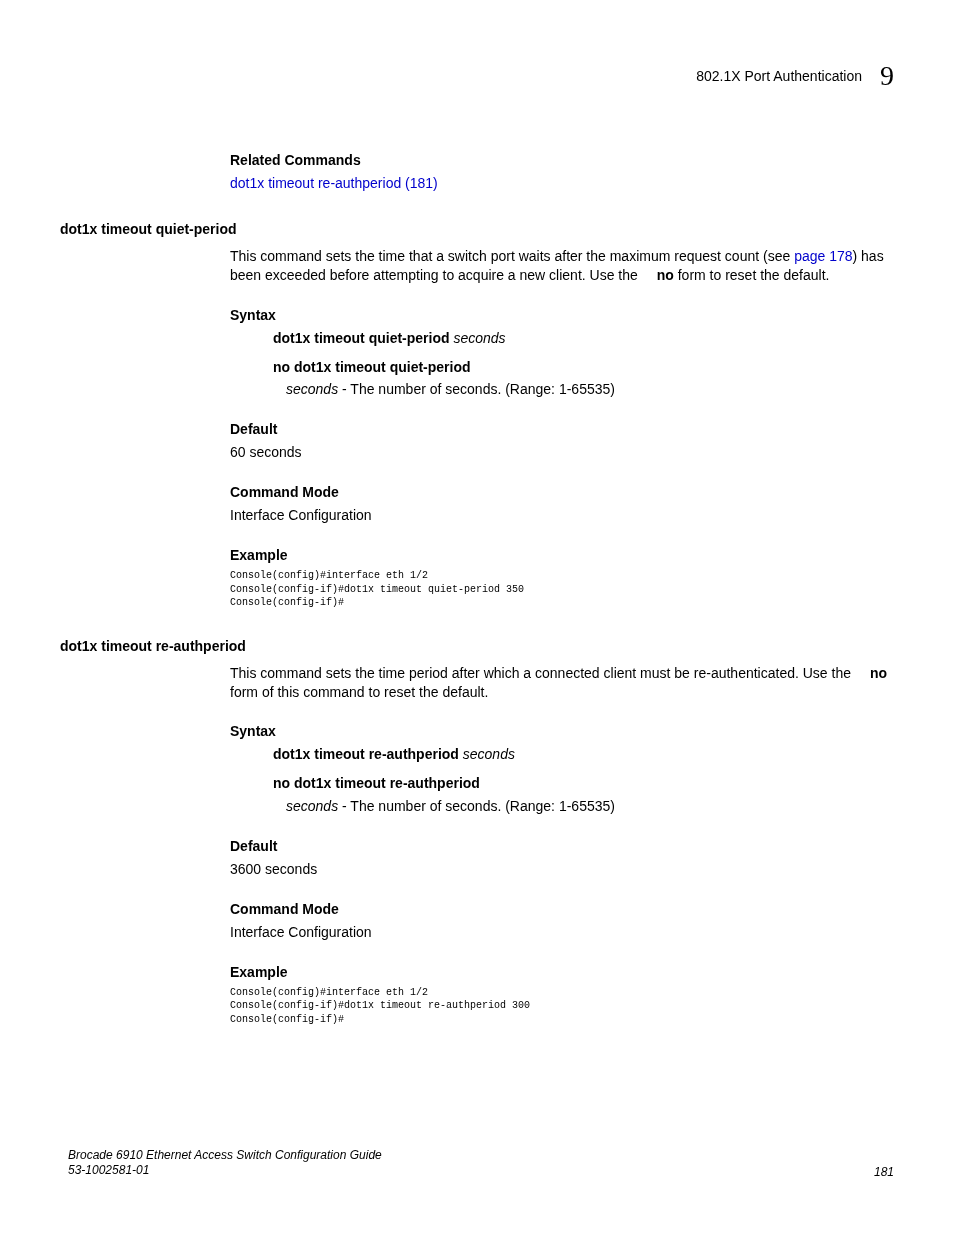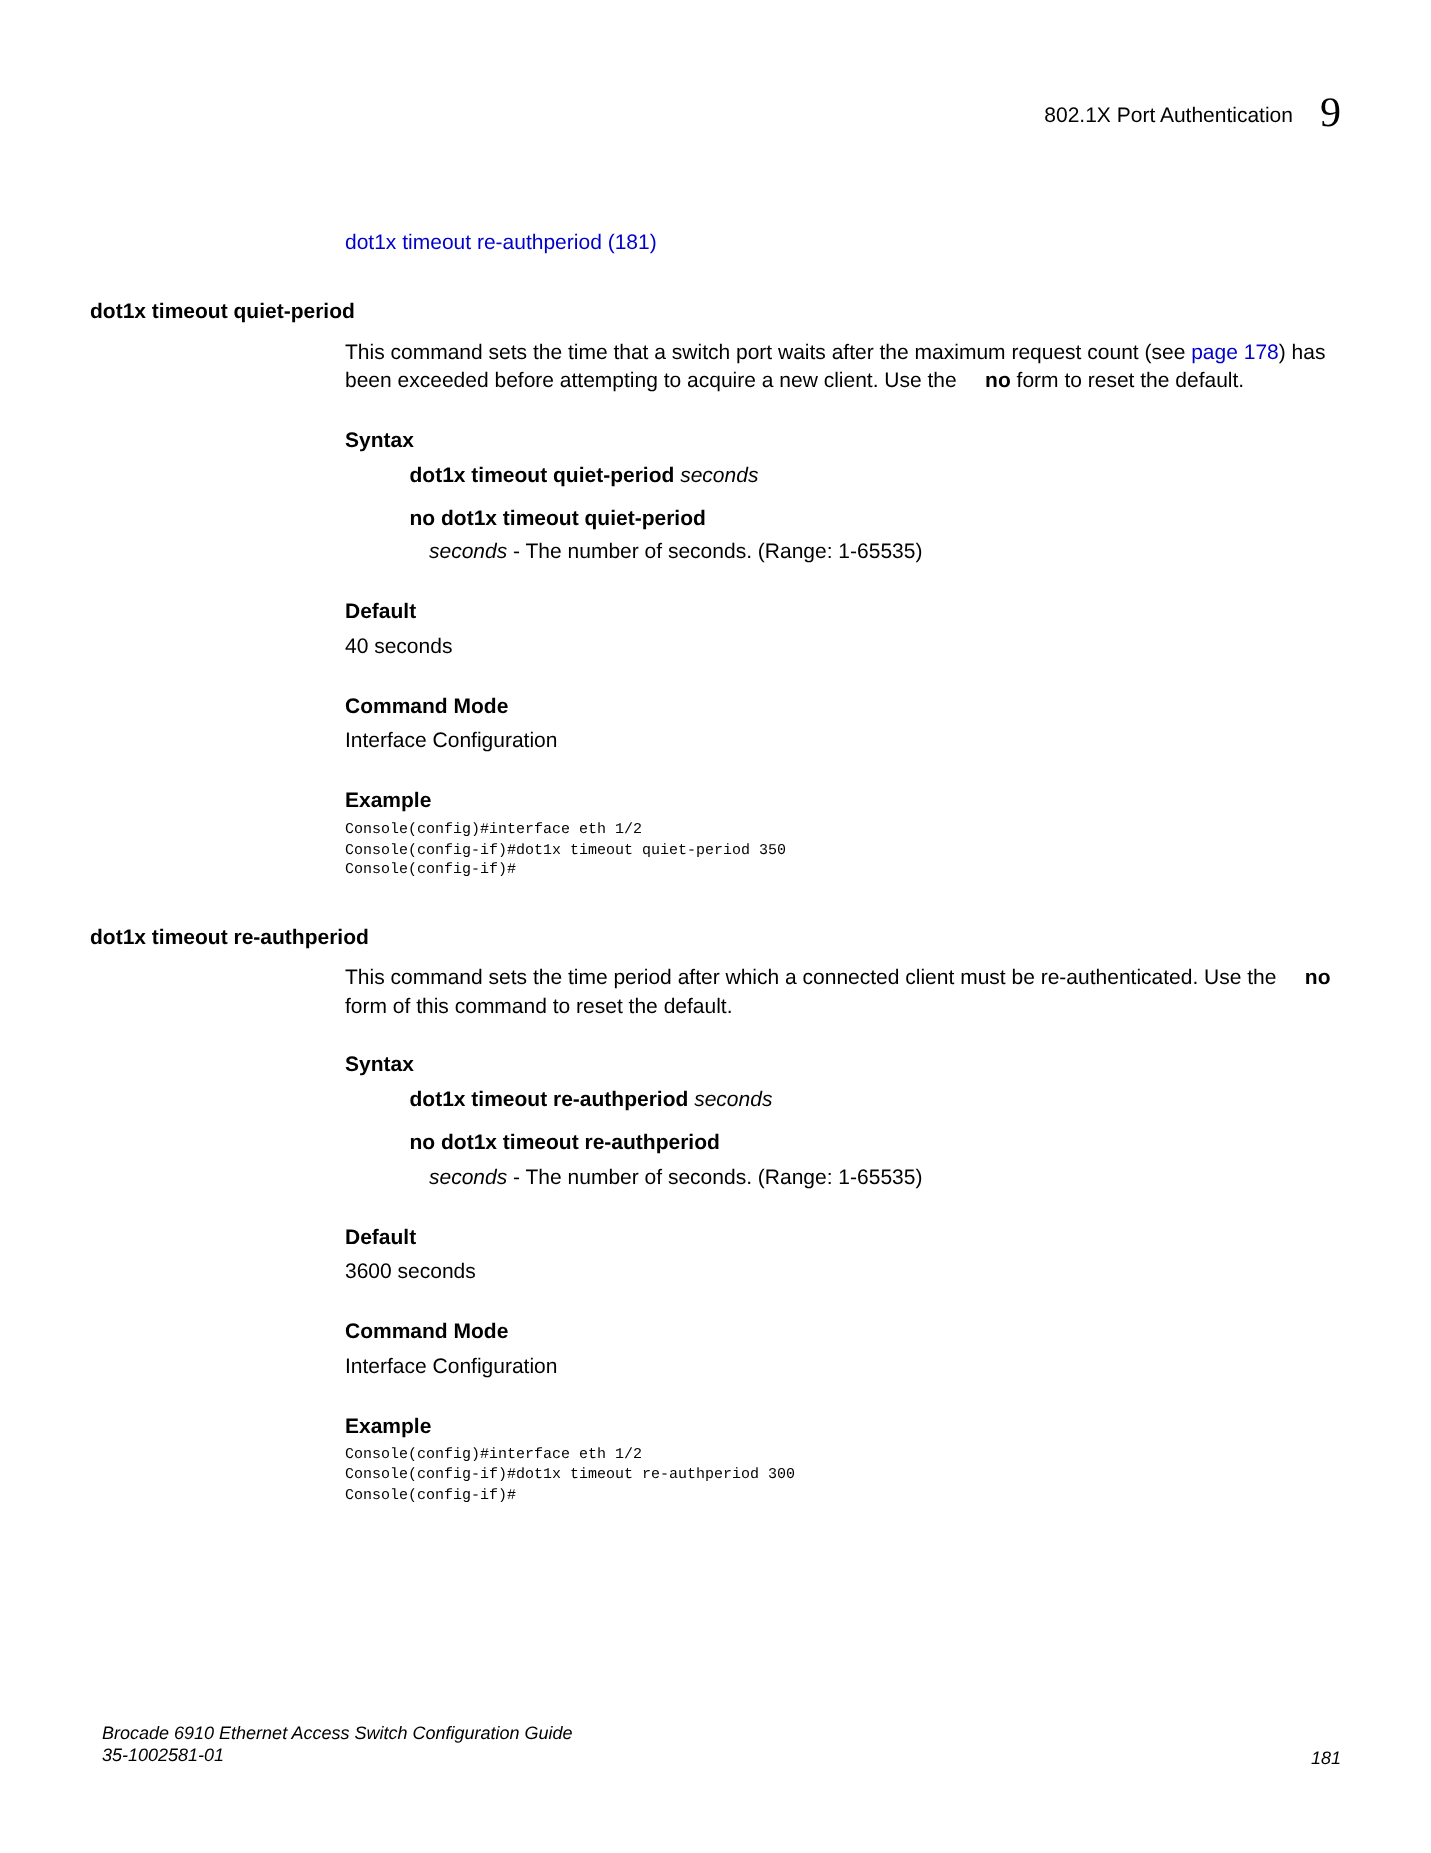--- a/index.html
+++ b/index.html
@@ -100,40 +100,41 @@
 <body>
 
 <div class="page">
   <div class="header">
     <span>802.1X Port Authentication</span>
     <span class="header-num">9</span>
   </div>
 
   <div class="content">
 
+    <div class="section-heading">Related Commands</div>
     <div class="body-text"><span class="link">dot1x timeout re-authperiod (181)</span></div>
 
     <div class="cmd-anchor">dot1x timeout quiet-period</div>
 
     <div class="body-text">
       <span>This command sets the time that a switch port waits after the maximum request count (see </span><span class="link">page 178</span><span>) has been exceeded before attempting to acquire a new client. Use the </span><span class="bold">no</span><span> form to reset the default.</span>
     </div>
 
     <div class="section-heading">Syntax</div>
     <div class="body-text indent1">
       <span class="bold">dot1x timeout quiet-period</span>
       <span class="italic">seconds</span>
     </div>
     <div class="body-text indent1 sub-syntax"><span class="bold">no dot1x timeout quiet-period</span></div>
     <div class="body-text indent2">
       <span class="italic">seconds</span><span> - The number of seconds. (Range: 1-65535)</span>
     </div>
 
     <div class="section-heading">Default</div>
-    <div class="body-text">40 seconds</div>
+    <div class="body-text">60 seconds</div>
 
     <div class="section-heading">Command Mode</div>
     <div class="body-text">Interface Configuration</div>
 
     <div class="section-heading">Example</div>
     <pre class="example">Console(config)#interface eth 1/2
 Console(config-if)#dot1x timeout quiet-period 350
 Console(config-if)#</pre>
 
     <div class="cmd-anchor">dot1x timeout re-authperiod</div>
@@ -162,16 +163,16 @@
     <pre class="example">Console(config)#interface eth 1/2
 Console(config-if)#dot1x timeout re-authperiod 300
 Console(config-if)#</pre>
 
   </div>
 </div>
 
 <div class="footer">
   <div class="footer-left">
     <div>Brocade 6910 Ethernet Access Switch Configuration Guide</div>
-    <div>35-1002581-01</div>
+    <div>53-1002581-01</div>
   </div>
   <div class="footer-right">181</div>
 </div>
 
 </body></html>

